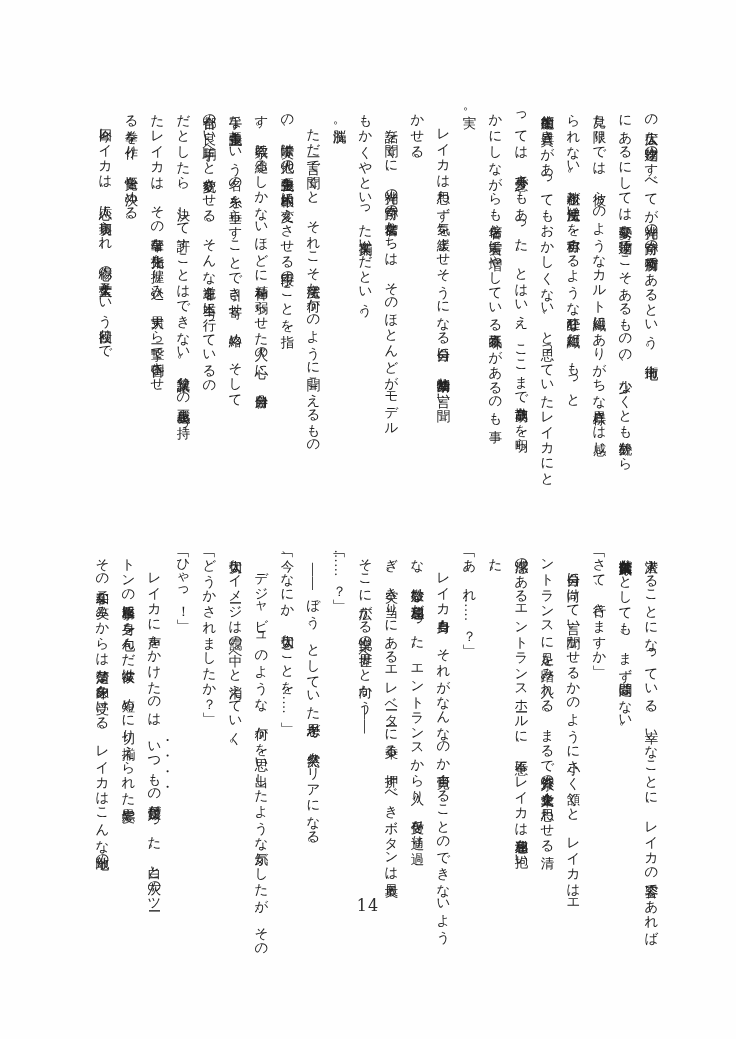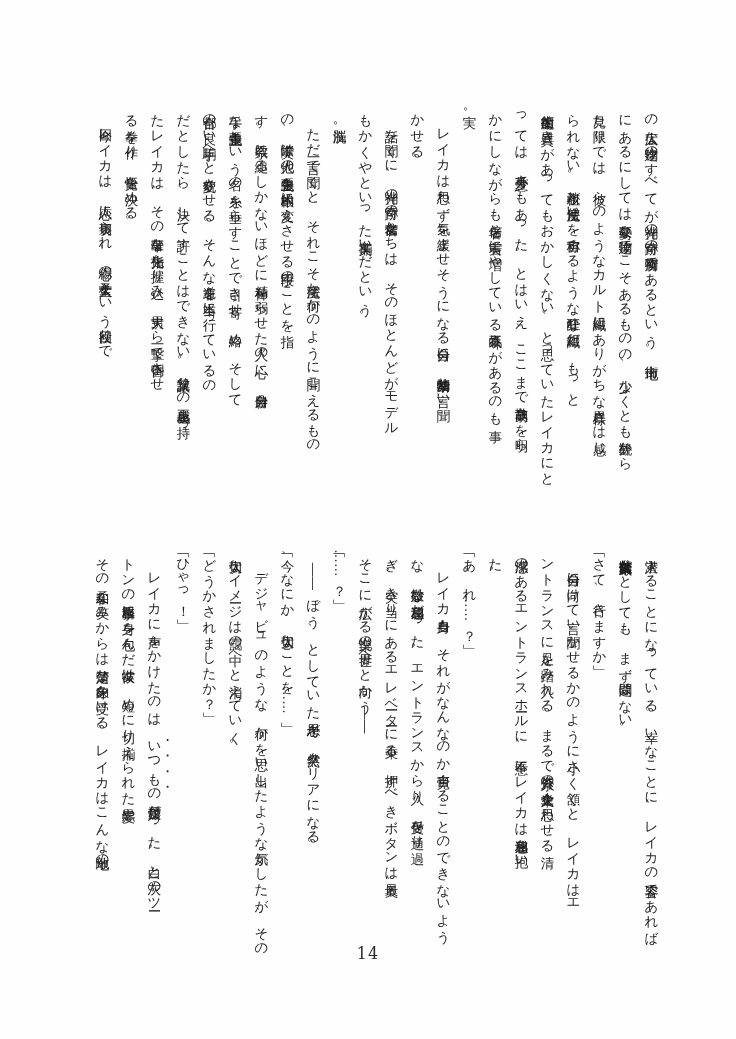--- a/index.html
+++ b/index.html
@@ -33,21 +33,21 @@
     white-space: nowrap;
   }
   .em-dots {
     -webkit-text-emphasis: filled dot #1f1f1f;
     text-emphasis: filled dot #1f1f1f;
     -webkit-text-emphasis-position: over right;
     text-emphasis-position: over right;
   }
   .page-number {
     position: absolute;
-    top: 944px;
+    top: 896px;
     left: 0;
     width: 100%;
     text-align: center;
     font-size: 16px;
     letter-spacing: 1px;
     color: #2a2a2a;
     font-family: "DejaVu Serif", "Liberation Serif", serif;
   }
 </style>
 </head>

